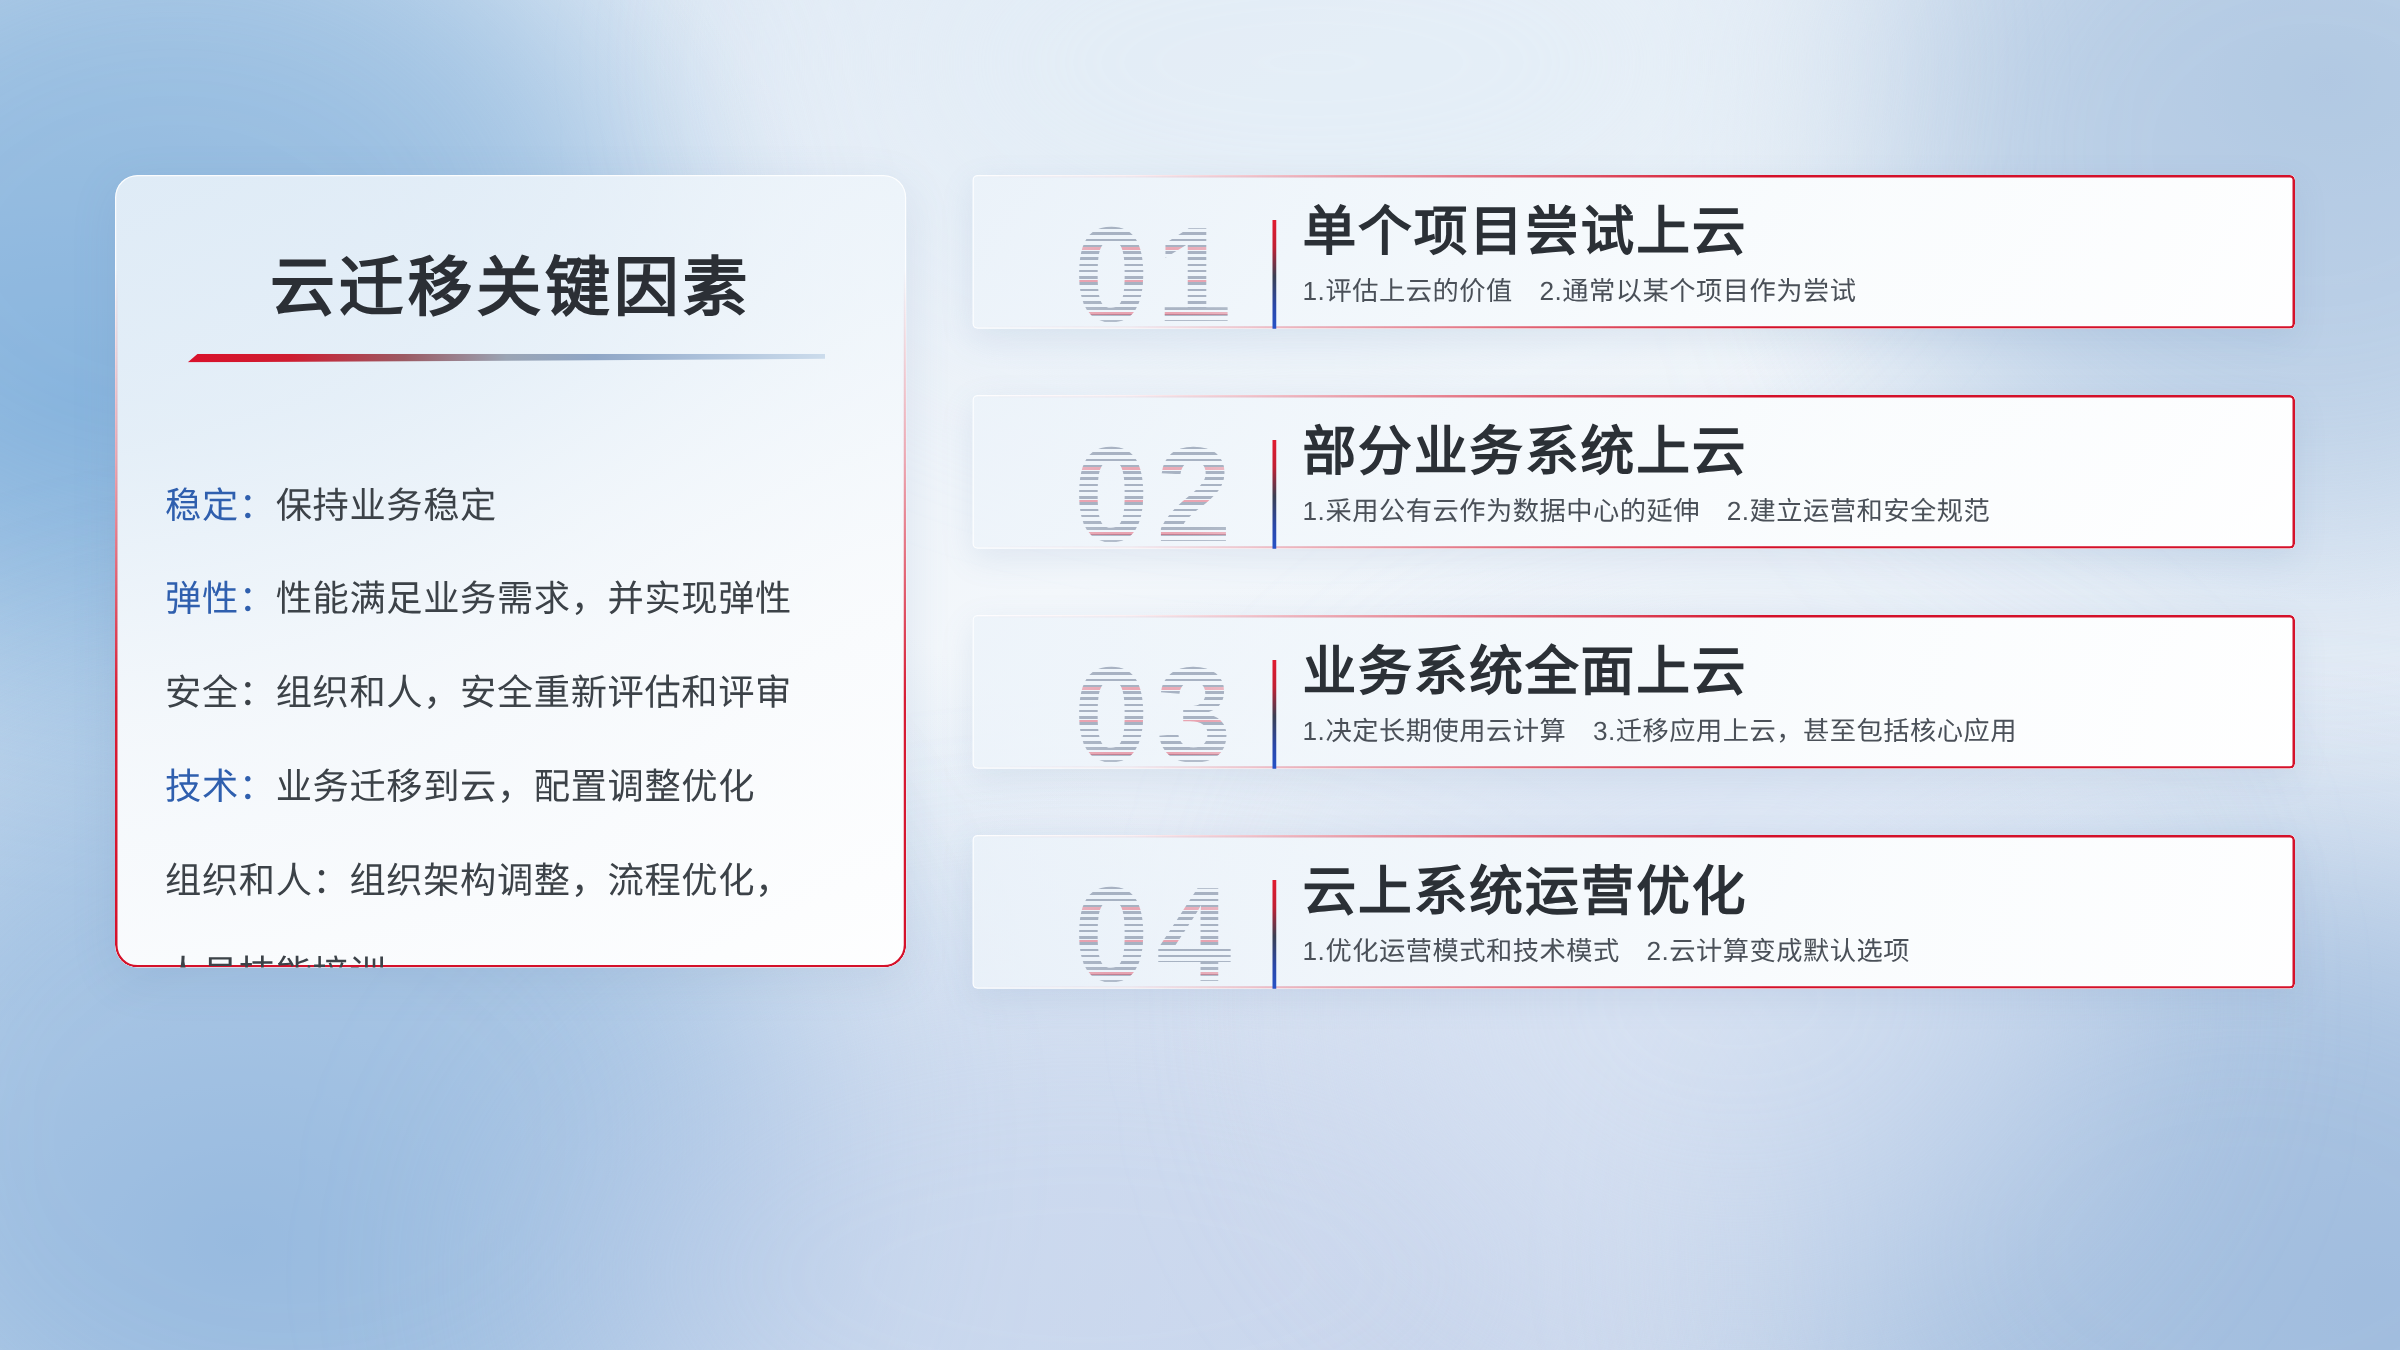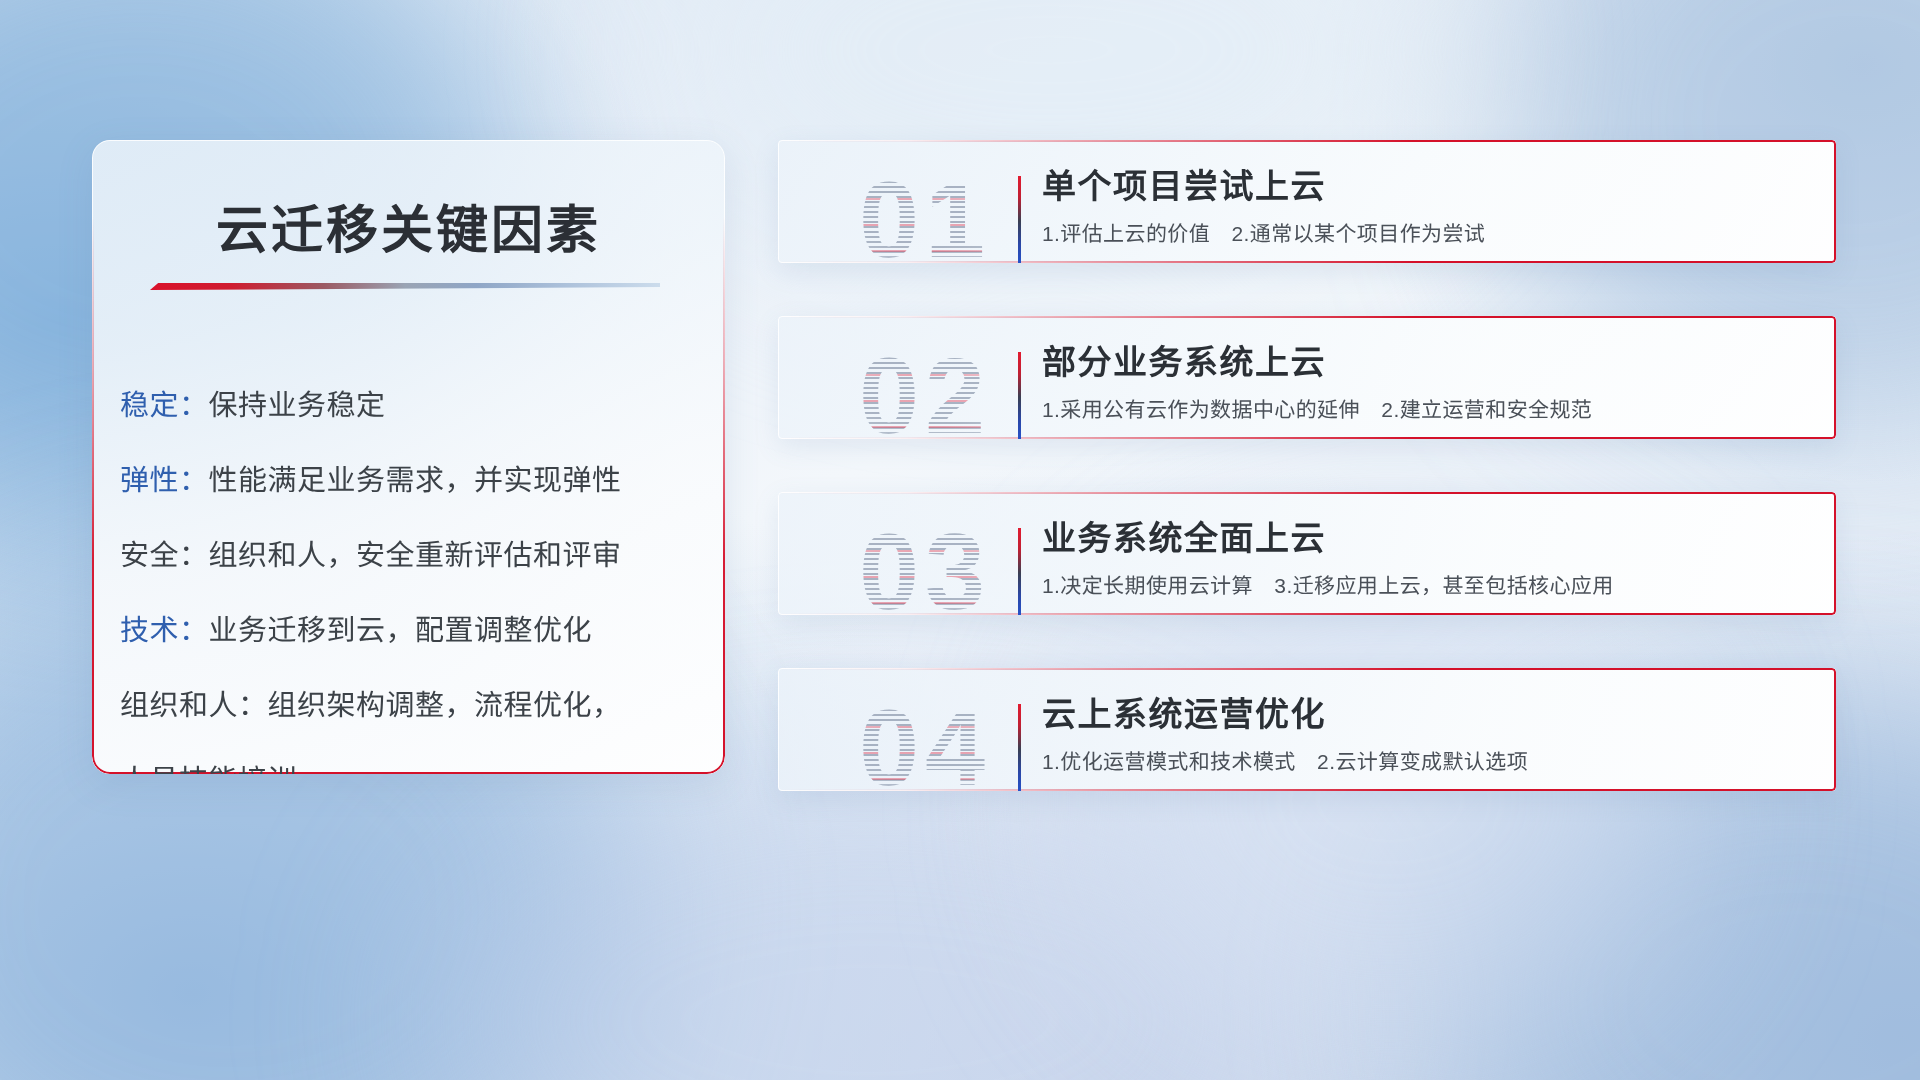--- a/index.html
+++ b/index.html
@@ -91,21 +91,21 @@
     width: 510px;
     height: 7px;
     background: linear-gradient(to right,
       #d9112b 0%, #cf1c30 16%, #9b5a63 34%,
       #9aa4b4 50%, #8fa6c6 64%, #aabfd9 80%, #ccdcec 100%);
     clip-path: polygon(1.6% 0, 100% 0, 100% 58%, 0 100%);
   }
 
   #panel-list {
     position: absolute;
-    left: 28px;
+    left: 40px;
     top: 228px;
     right: 30px;
   }
   .panel-line {
     font-size: 29px;
     line-height: 75px;
     color: #3c4248;
     letter-spacing: 0.5px;
     white-space: nowrap;
   }
@@ -208,21 +208,21 @@
   
   .card-divider { left: 240px; }
 
   .card-text {
     position: absolute;
     left: 264px;
     top: 24px;
     right: 20px;
   }
   .card-title {
-    font-size: 34px;
+    font-size: 43px;
     font-weight: 700;
     color: #2b3036;
     letter-spacing: 1.5px;
     line-height: 44px;
     white-space: nowrap;
   }
   .card-desc {
     margin-top: 11px;
     font-size: 21px;
     color: #4a5058;

